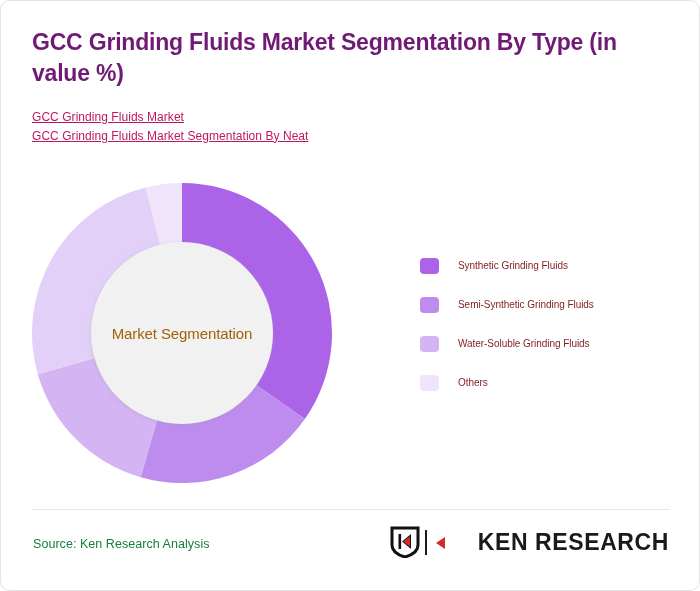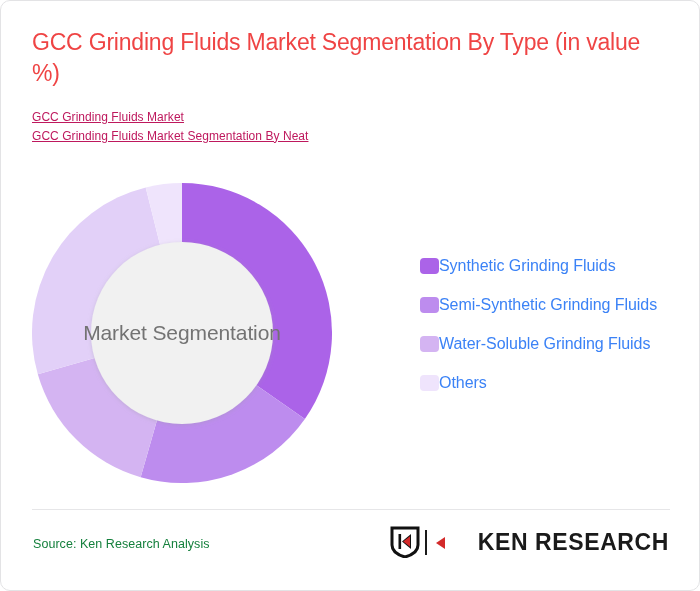--- a/index.html
+++ b/index.html
@@ -27,22 +27,22 @@
   .header {
     position: absolute;
     left: 31px;
     top: 26px;
     width: 634px;
   }
   .chart-title {
     margin: 0;
     font-size: 23px;
     line-height: 1.33;
-    font-weight: normal;
-    color: #ef4444;
+    font-weight: bold;
+    color: #701a75;
     letter-spacing: -0.2px;
   }
   .subtitles {
     margin-top: 20px;
   }
   .subtitle {
     font-size: 12px;
     line-height: 1.55;
     color: #be185d;
     letter-spacing: 0.05px;
@@ -70,22 +70,22 @@
     left: 0;
     top: 0;
     width: 300px;
     height: 300px;
     display: flex;
     align-items: center;
     justify-content: center;
     pointer-events: none;
   }
   .center-label span {
-    font-size: 21px;
-    color: #737373;
+    font-size: 15px;
+    color: #a16207;
     letter-spacing: -0.1px;
     white-space: nowrap;
   }
 
   
   .legend {
     position: absolute;
     left: 419px;
     top: 75px;
     width: 260px;
@@ -95,22 +95,23 @@
     align-items: center;
     height: 39px;
   }
   .legend-swatch {
     width: 19px;
     height: 16px;
     border-radius: 4px;
     flex: 0 0 auto;
   }
   .legend-label {
-    font-size: 16px;
-    color: #3b82f6;
+    margin-left: 19px;
+    font-size: 10px;
+    color: #7f1d1d;
     white-space: nowrap;
     letter-spacing: -0.05px;
   }
 
   
   .divider {
     position: absolute;
     left: 31px;
     top: 508px;
     width: 638px;

